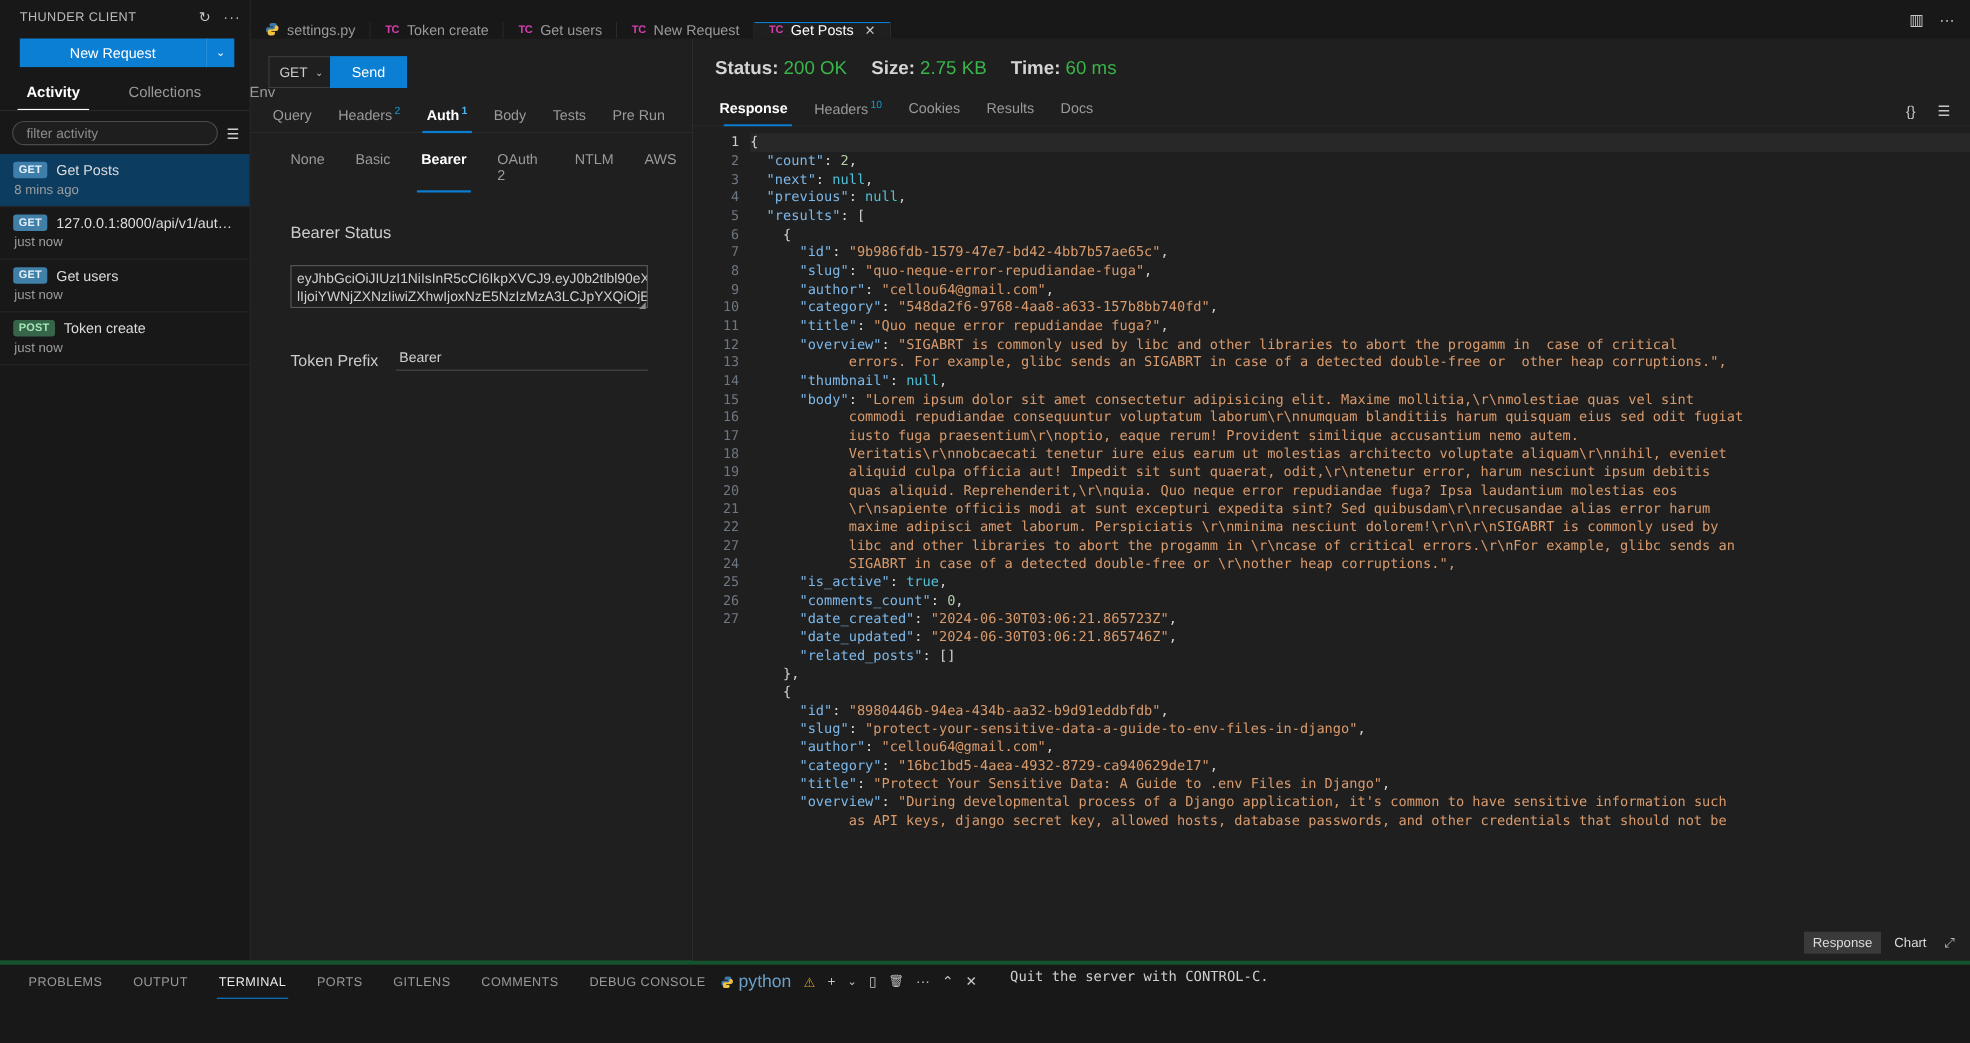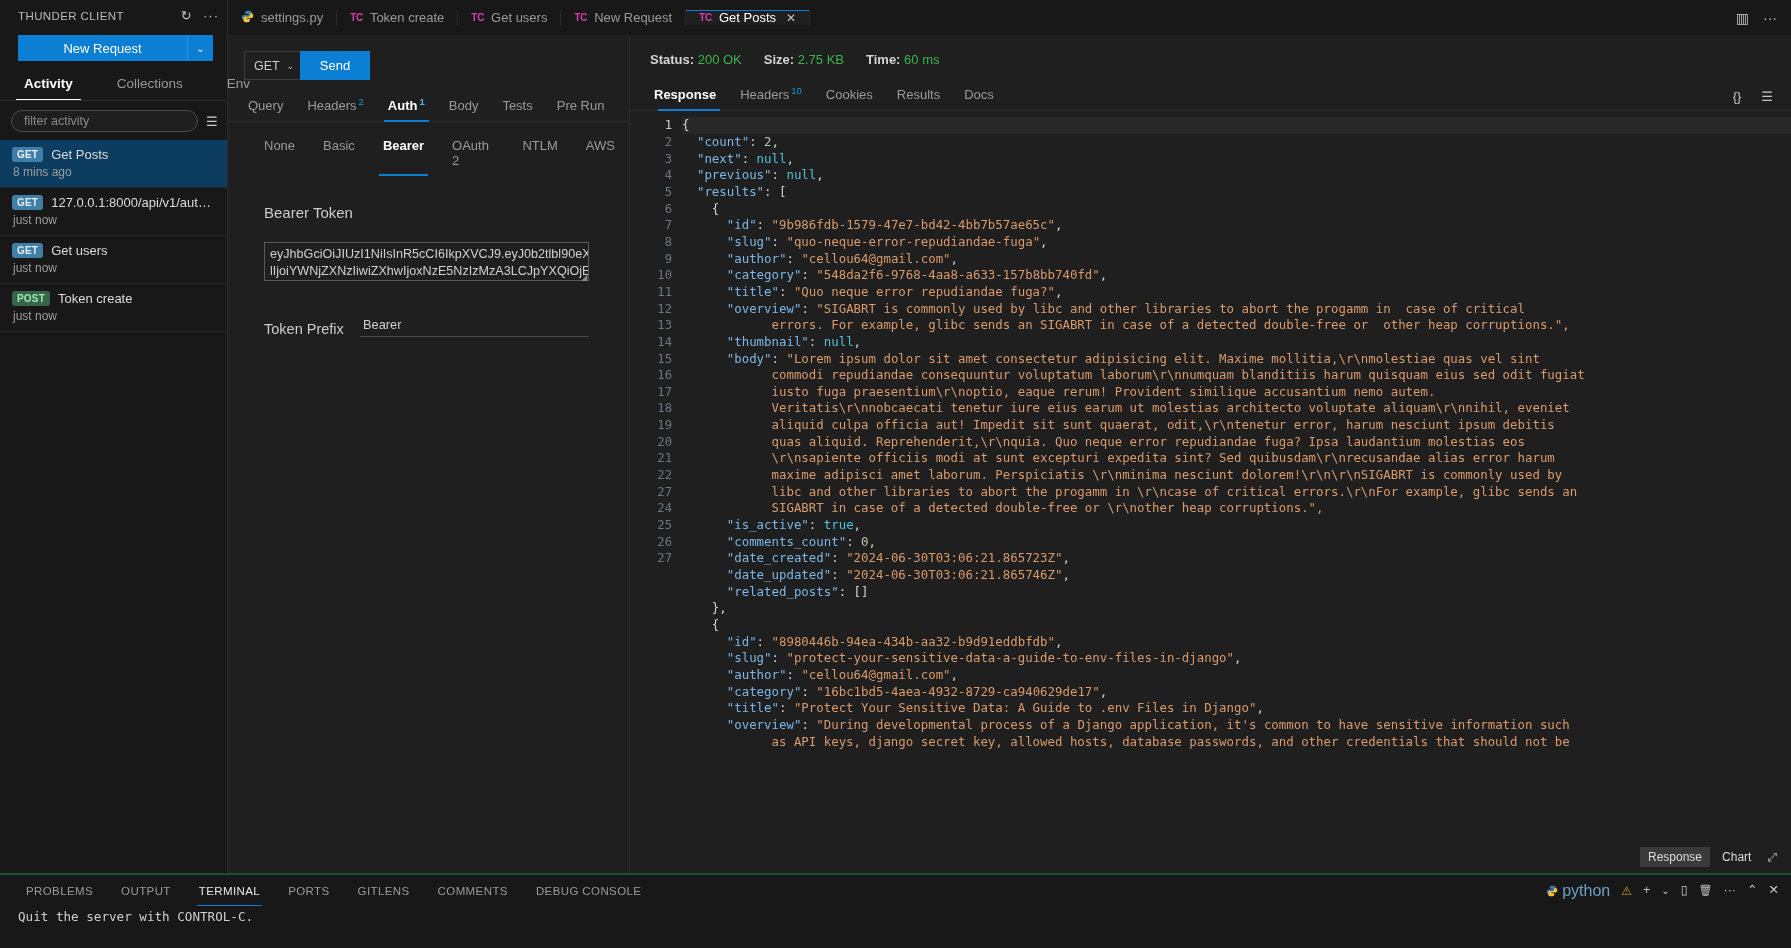--- a/index.html
+++ b/index.html
@@ -73,21 +73,21 @@
   }
   .m-get { background: #3d7eaa; color: #eaf3fa; }
   .m-get-2 { background: #3f7fa8; color: #e4f0f8; }
   .m-post { background: #36654a; color: #a3e5b5; }
   .act-name { font-size: 13px; color: #dcdcdc; white-space: nowrap; overflow: hidden; text-overflow: ellipsis; }
   .act-time { font-size: 12px; color: #9d9d9d; padding-left: 1px; margin-top: 3px; }
 
   
   .editor-area { flex: 1; display: flex; flex-direction: column; min-width: 0; }
   .titlebar { height: 35px; background: #181818; display: flex; align-items: stretch; position: relative; }
-  .tabstrip { display: flex; align-items: center; flex: 1; min-width: 0; overflow: hidden; }
+  .tabstrip { display: flex; align-items: flex-end; flex: 1; min-width: 0; overflow: hidden; }
   .etab {
     display: flex; align-items: center; gap: 7px; padding: 0 13px; font-size: 13px;
     color: #9a9a9a; background: #181818; border-right: 1px solid #2b2b2b; cursor: pointer;
     white-space: nowrap; position: relative; max-width: 220px;
   }
   .etab.active { background: #1f1f1f; color: #ffffff; }
   .etab.active::before {
     content: ""; position: absolute; top: 0; left: 0; right: 0; height: 1px; background: #0a7fd4;
   }
   .ico-py { font-size: 13px; line-height: 1; }
@@ -160,21 +160,21 @@
   }
   .prefix-row { margin-top: 32px; display: flex; align-items: flex-end; gap: 0; }
   .prefix-label { font-size: 14.5px; color: #cccccc; width: 96px; }
   .prefix-input {
     width: 229px; background: transparent; border: none; border-bottom: 1px solid #4a4a4a;
     color: #cfcfcf; font-size: 12.8px; padding: 0 0 4px 3px; font-family: inherit; outline: none;
   }
 
   
   .res-pane { flex: 1; display: flex; flex-direction: column; min-width: 0; background: #1f1f1f; position: relative; }
-  .res-status { display: flex; align-items: center; gap: 22px; padding: 17px 0 0 20px; font-size: 13px; }
+  .res-status { display: flex; align-items: center; gap: 22px; padding: 17px 0 0 20px; font-size: 17px; }
   .res-status b { font-weight: bold; color: #d4d4d4; }
   .res-status .val { color: #39b54a; }
   .res-subtabs {
     display: flex; padding: 11px 0 0 20px; align-items: flex-end; border-bottom: 1px solid #2b2b2b;
     margin-top: 7px;
   }
   .res-subtabs .right-icos {
     margin-left: auto; display: flex; gap: 20px; padding: 0 18px 6px 0; color: #c5c5c5; font-size: 13px;
   }
   .json-wrap { flex: 1; overflow: hidden; position: relative; background: #1f1f1f; display: flex; }
@@ -200,21 +200,21 @@
   .floating-toggle {
     position: absolute; right: 14px; bottom: 6px; display: flex; align-items: center; gap: 4px;
   }
   .ft-btn {
     font-size: 12px; padding: 3px 8px; color: #dcdcdc; cursor: pointer;
   }
   .ft-btn.on { background: #3a3a3a; }
   .ft-ico { color: #bbbbbb; font-size: 12px; padding-left: 4px; cursor: pointer; }
 
   
-  .panel { height: 75px; background: #181818; border-top: 2px solid #14532d; display: flex; flex-direction: column; }
+  .panel { height: 75px; background: #181818; border-top: 4px solid #14532d; display: flex; flex-direction: row; }
   .panel-head { height: 31px; display: flex; align-items: center; padding: 0 12px 0 0; }
   .panel-tabs { display: flex; padding-left: 12px; align-items: stretch; height: 31px; }
   .ptab {
     position: relative; font-size: 11.5px; letter-spacing: .4px; color: #9a9a9a;
     padding: 0 14px; display: flex; align-items: center; cursor: pointer;
   }
   .ptab.active { color: #e7e7e7; }
   .ptab.active::after {
     content: ""; position: absolute; left: 12px; right: 12px; bottom: 0; height: 1px; background: #0a7fd4;
   }
@@ -362,21 +362,21 @@
           <div class="auth-types">
             <div class="atype">None</div>
             <div class="atype">Basic</div>
             <div class="atype active">Bearer</div>
             <div class="atype">OAuth 2</div>
             <div class="atype">NTLM</div>
             <div class="atype">AWS</div>
           </div>
 
           <div class="auth-body">
-            <div class="auth-label">Bearer Token</div>
+            <div class="auth-label">Bearer Status</div>
             <textarea class="token-box" style="">eyJhbGciOiJIUzI1NiIsInR5cCI6IkpXVCJ9.eyJ0b2tlbl90eXB
 lIjoiYWNjZXNzIiwiZXhwIjoxNzE5NzIzMzA3LCJpYXQiOjE3</textarea>
             <div class="token-grip"></div>
             <div class="prefix-row">
               <div class="prefix-label">Token Prefix</div>
               <input class="prefix-input" value="Bearer" style="">
             </div>
           </div>
         </div>
 

